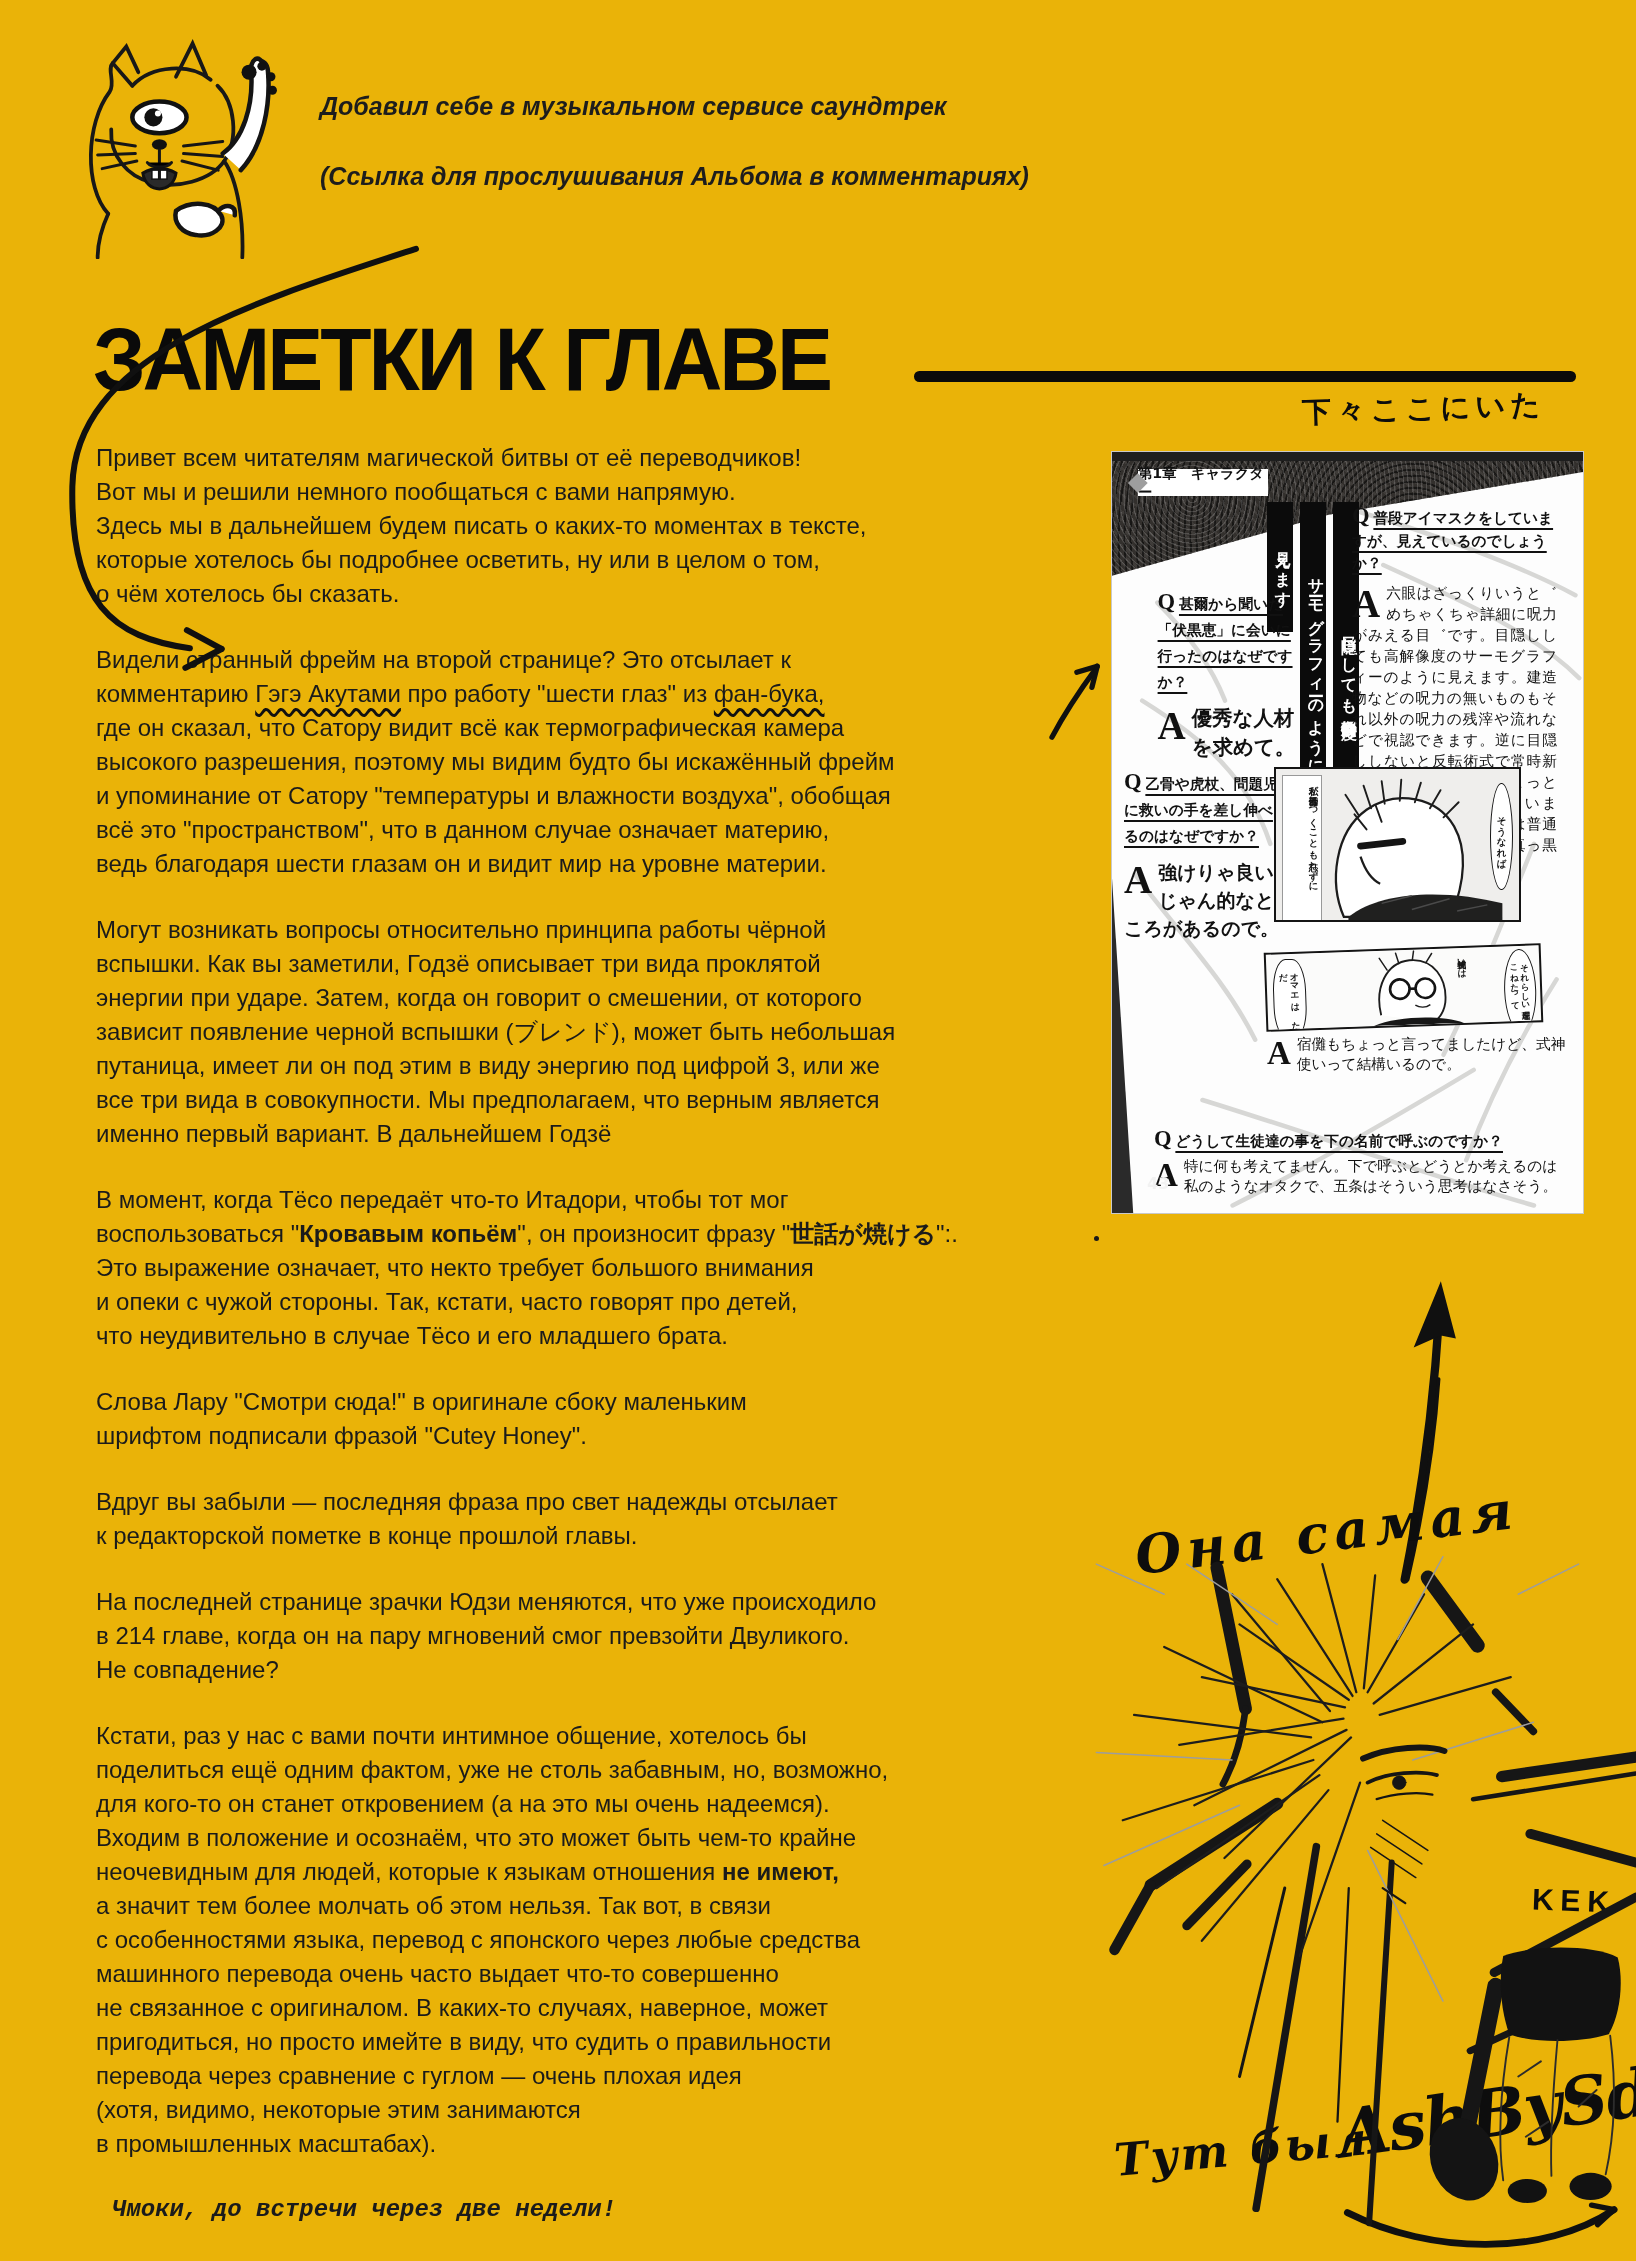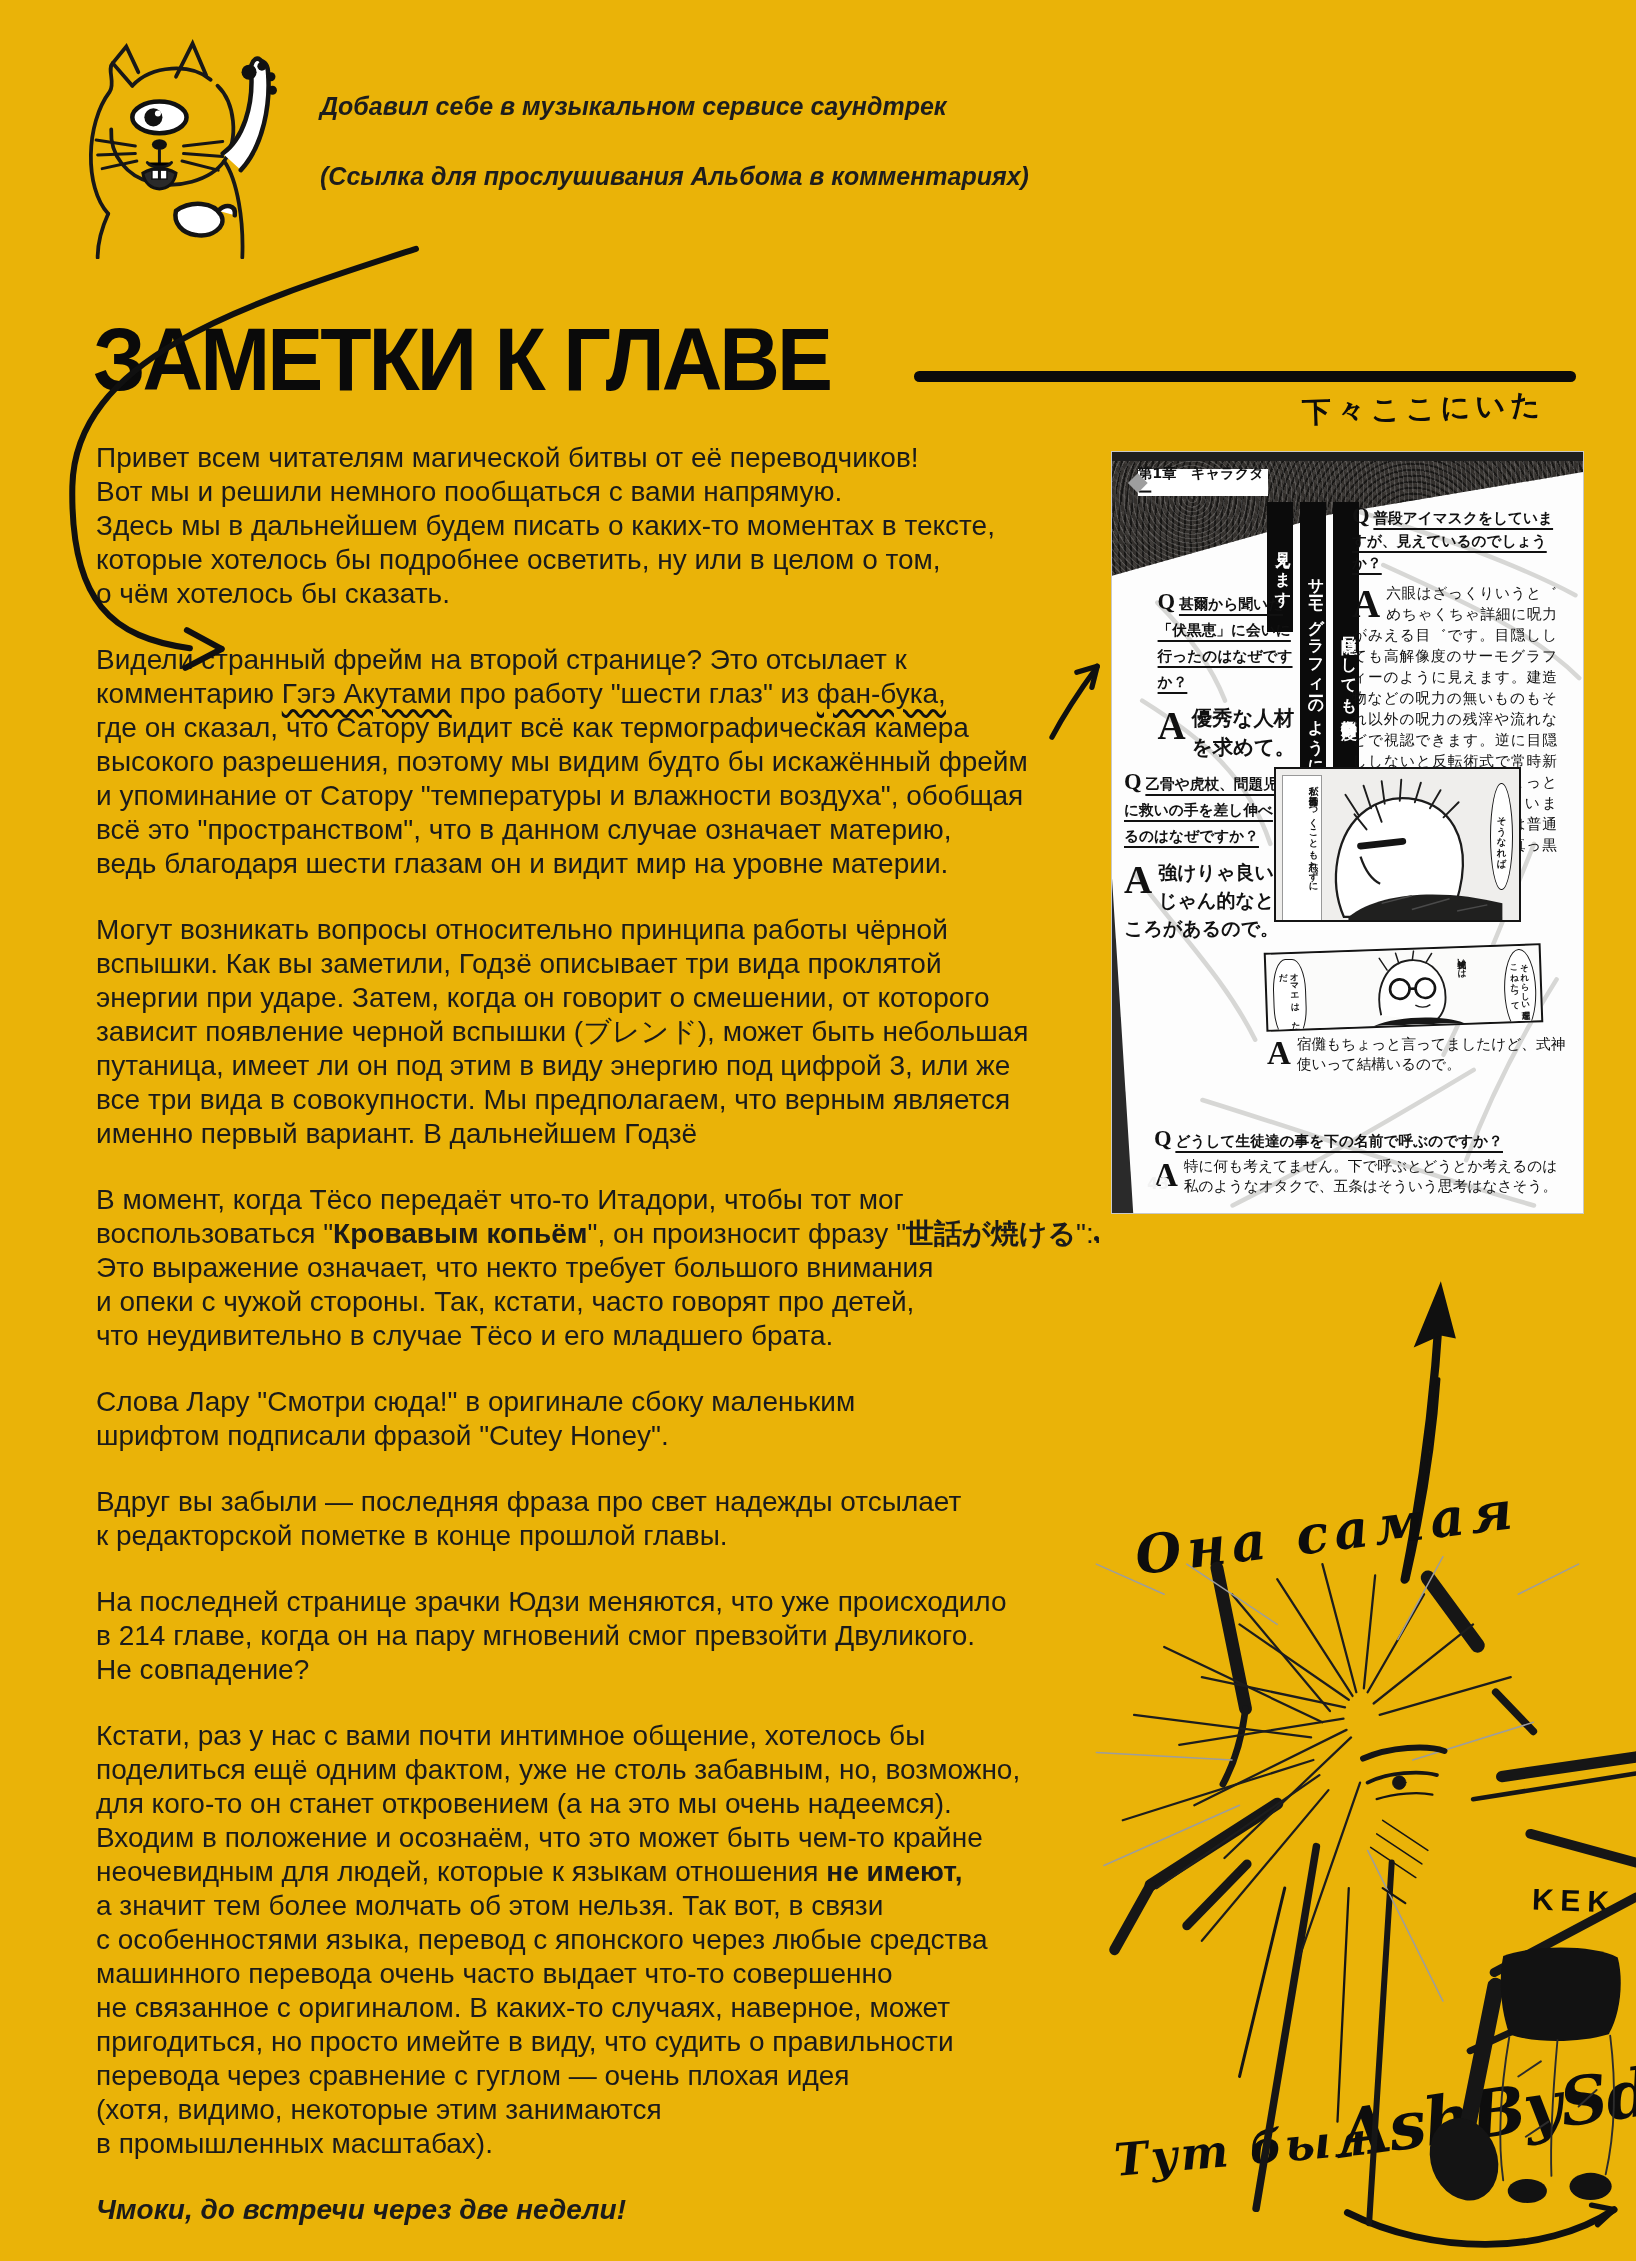--- a/index.html
+++ b/index.html
@@ -11,25 +11,25 @@
   .intro{position:absolute;left:320px;top:89px;width:844px;
          font-style:italic;font-weight:600;font-size:25px;line-height:35px;color:#1d1d1d;}
 
   
   .title{position:absolute;left:93px;top:311px;font-size:84px;line-height:1.1;
          font-weight:bold;letter-spacing:-3px;color:#0a0a0a;white-space:nowrap;
          transform:scaleY(1.06);transform-origin:left top;}
   .title-rule{position:absolute;left:914px;top:371px;width:662px;height:10.6px;background:#0a0a0a;border-radius:5.3px;}
 
   
-  .col{position:absolute;left:96px;top:441px;width:1025px;font-size:28px;line-height:34px;font-weight:500;color:#1b1b1b;}
+  .col{position:absolute;left:96px;top:441px;width:1025px;font-size:24px;line-height:34px;font-weight:500;color:#1b1b1b;}
   .para{margin:0 0 32px 0;}
   .para strong{font-weight:bold;text-align:center;}
   .wavy{text-decoration:underline wavy #111;text-decoration-thickness:3px;text-underline-offset:6px;}
-  .signoff{margin:0;font-weight:bold;font-style:italic;}
+  .signoff{margin:16px;font-weight:bold;font-style:italic;font-family:Liberation Mono, monospace;}
 
   
   .hw{position:absolute;font-family:"DejaVu Serif",serif;font-style:italic;font-weight:bold;color:#0d0d0d;white-space:nowrap;}
   .hw-jp{left:1302px;top:389px;font-family:"DejaVu Sans",sans-serif;font-style:normal;font-weight:600;
          font-size:29px;letter-spacing:5.3px;transform:rotate(-2deg);}
   .hw-ona{left:1134px;top:1501px;font-size:53px;letter-spacing:6px;transform:rotate(-7deg);}
   .hw-kek{left:1532px;top:1884px;font-family:"Liberation Sans",sans-serif;font-style:normal;
           font-size:30px;letter-spacing:6.8px;transform:rotate(2deg);}
   .hw-tut{left:1114px;top:2123px;font-size:45px;letter-spacing:3px;transform:rotate(-5deg);}
   .hw-sig{left:1338px;top:2074px;font-size:66px;letter-spacing:-1.5px;transform:rotate(-8deg);}

